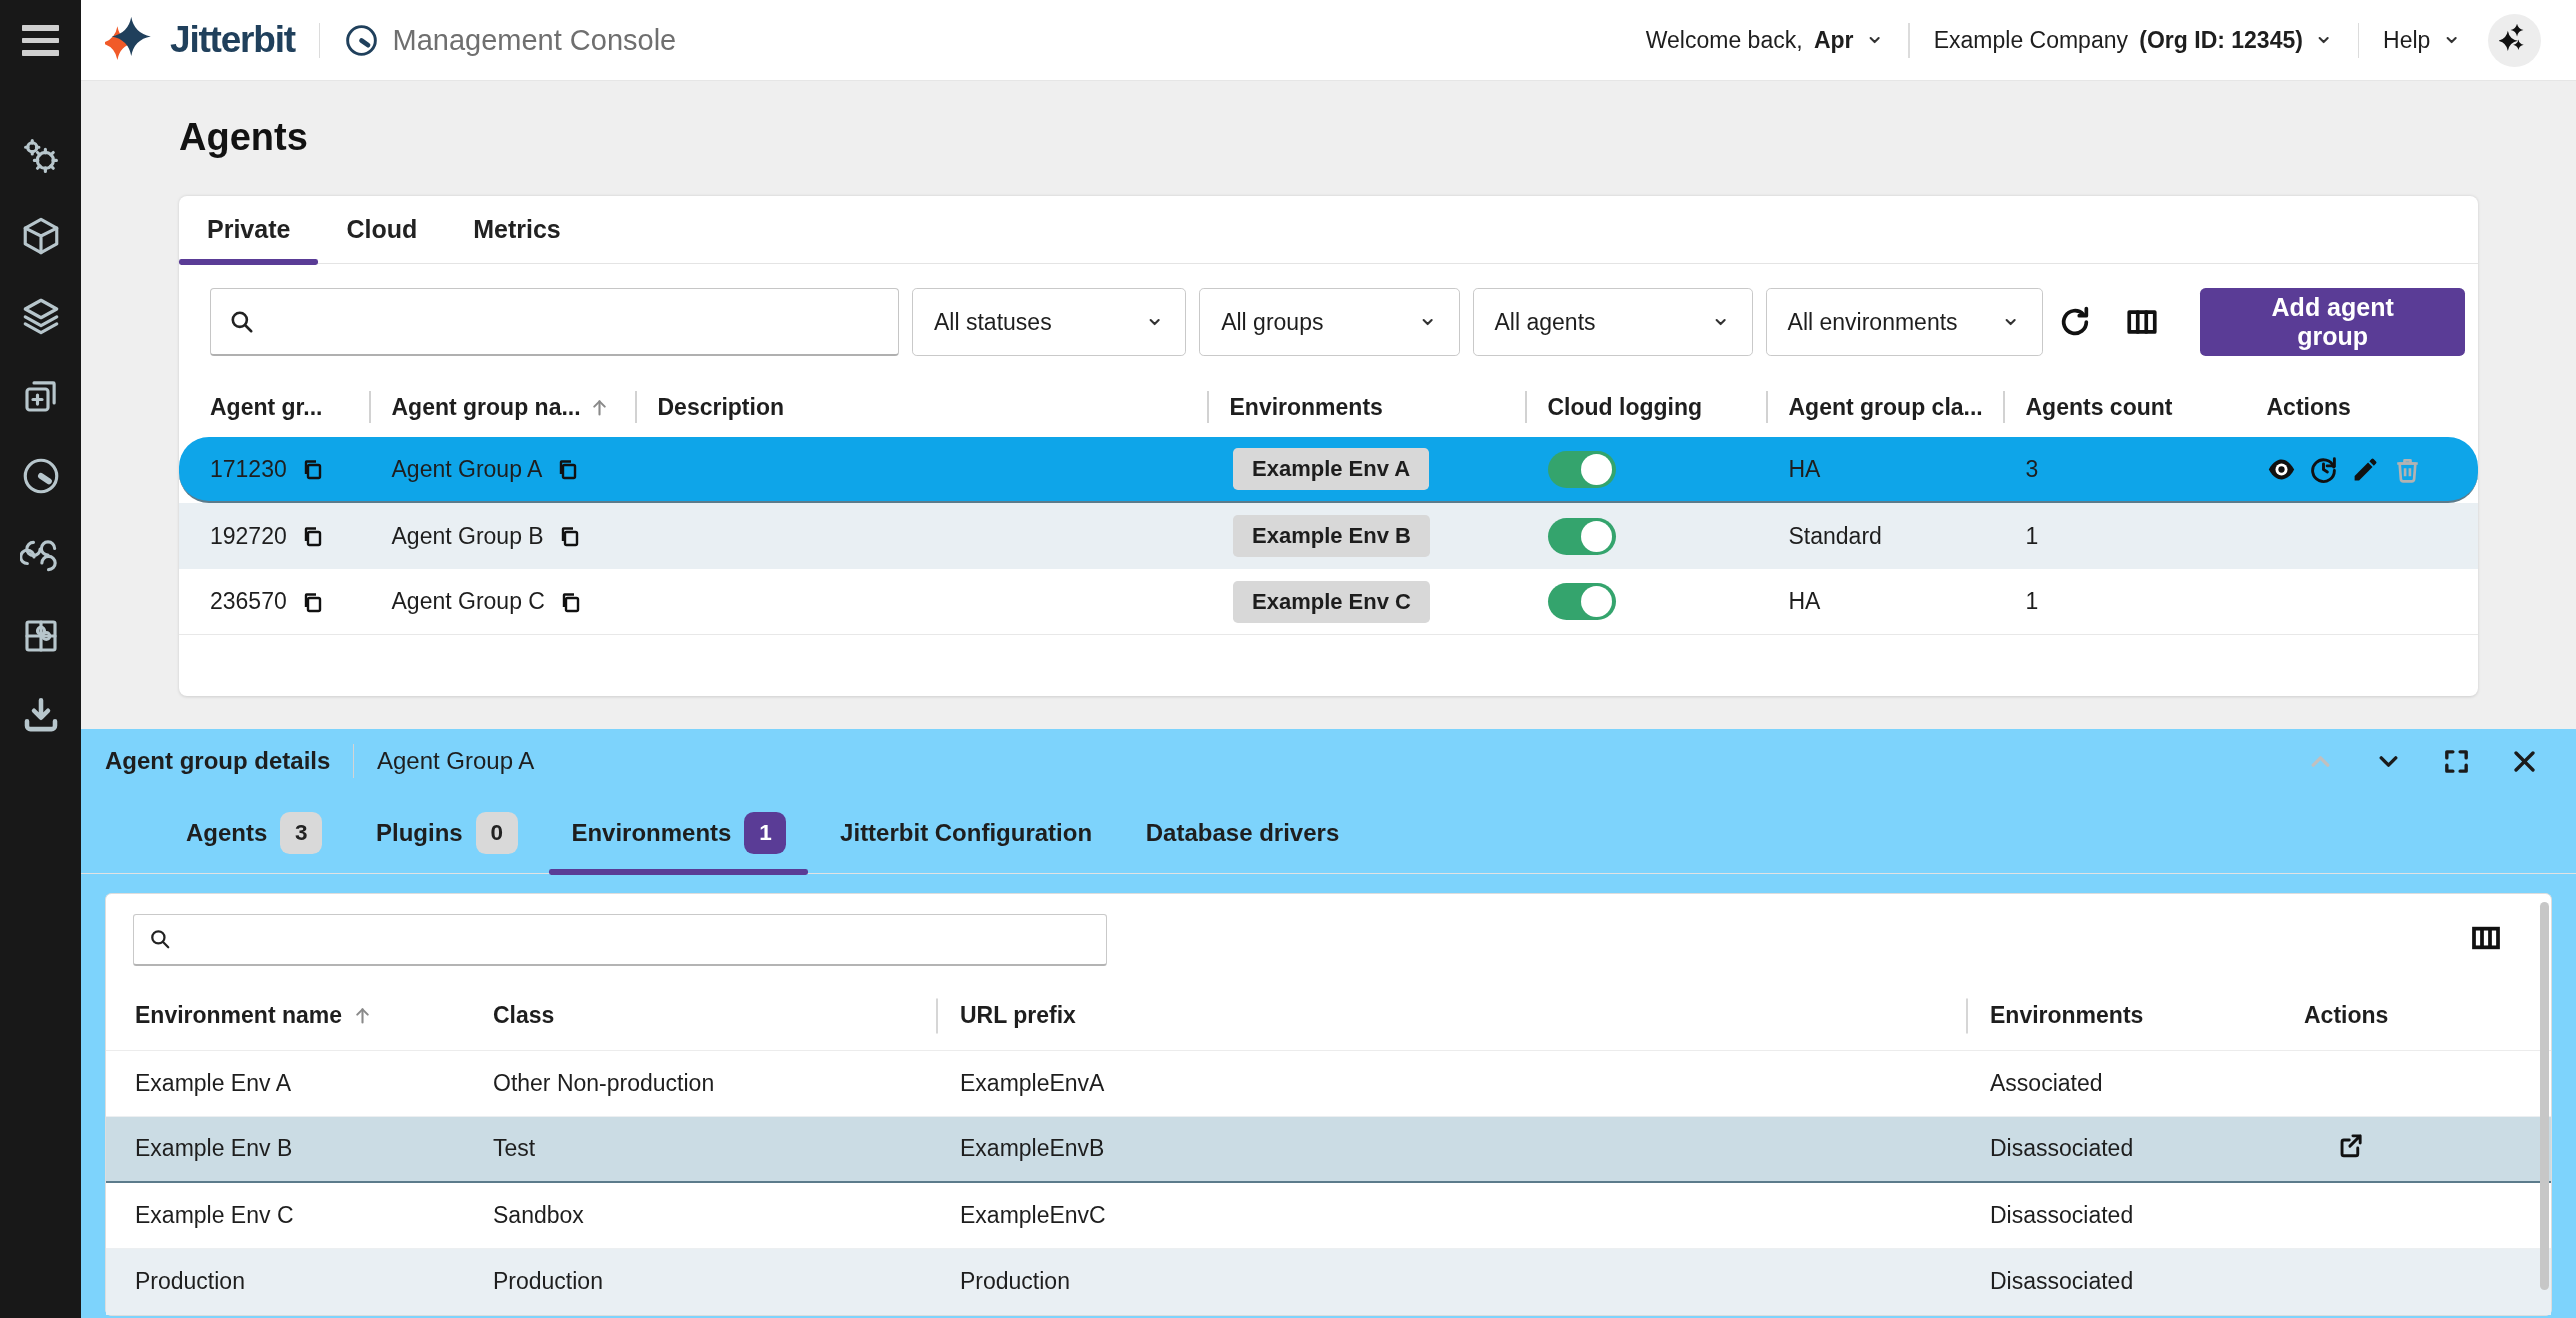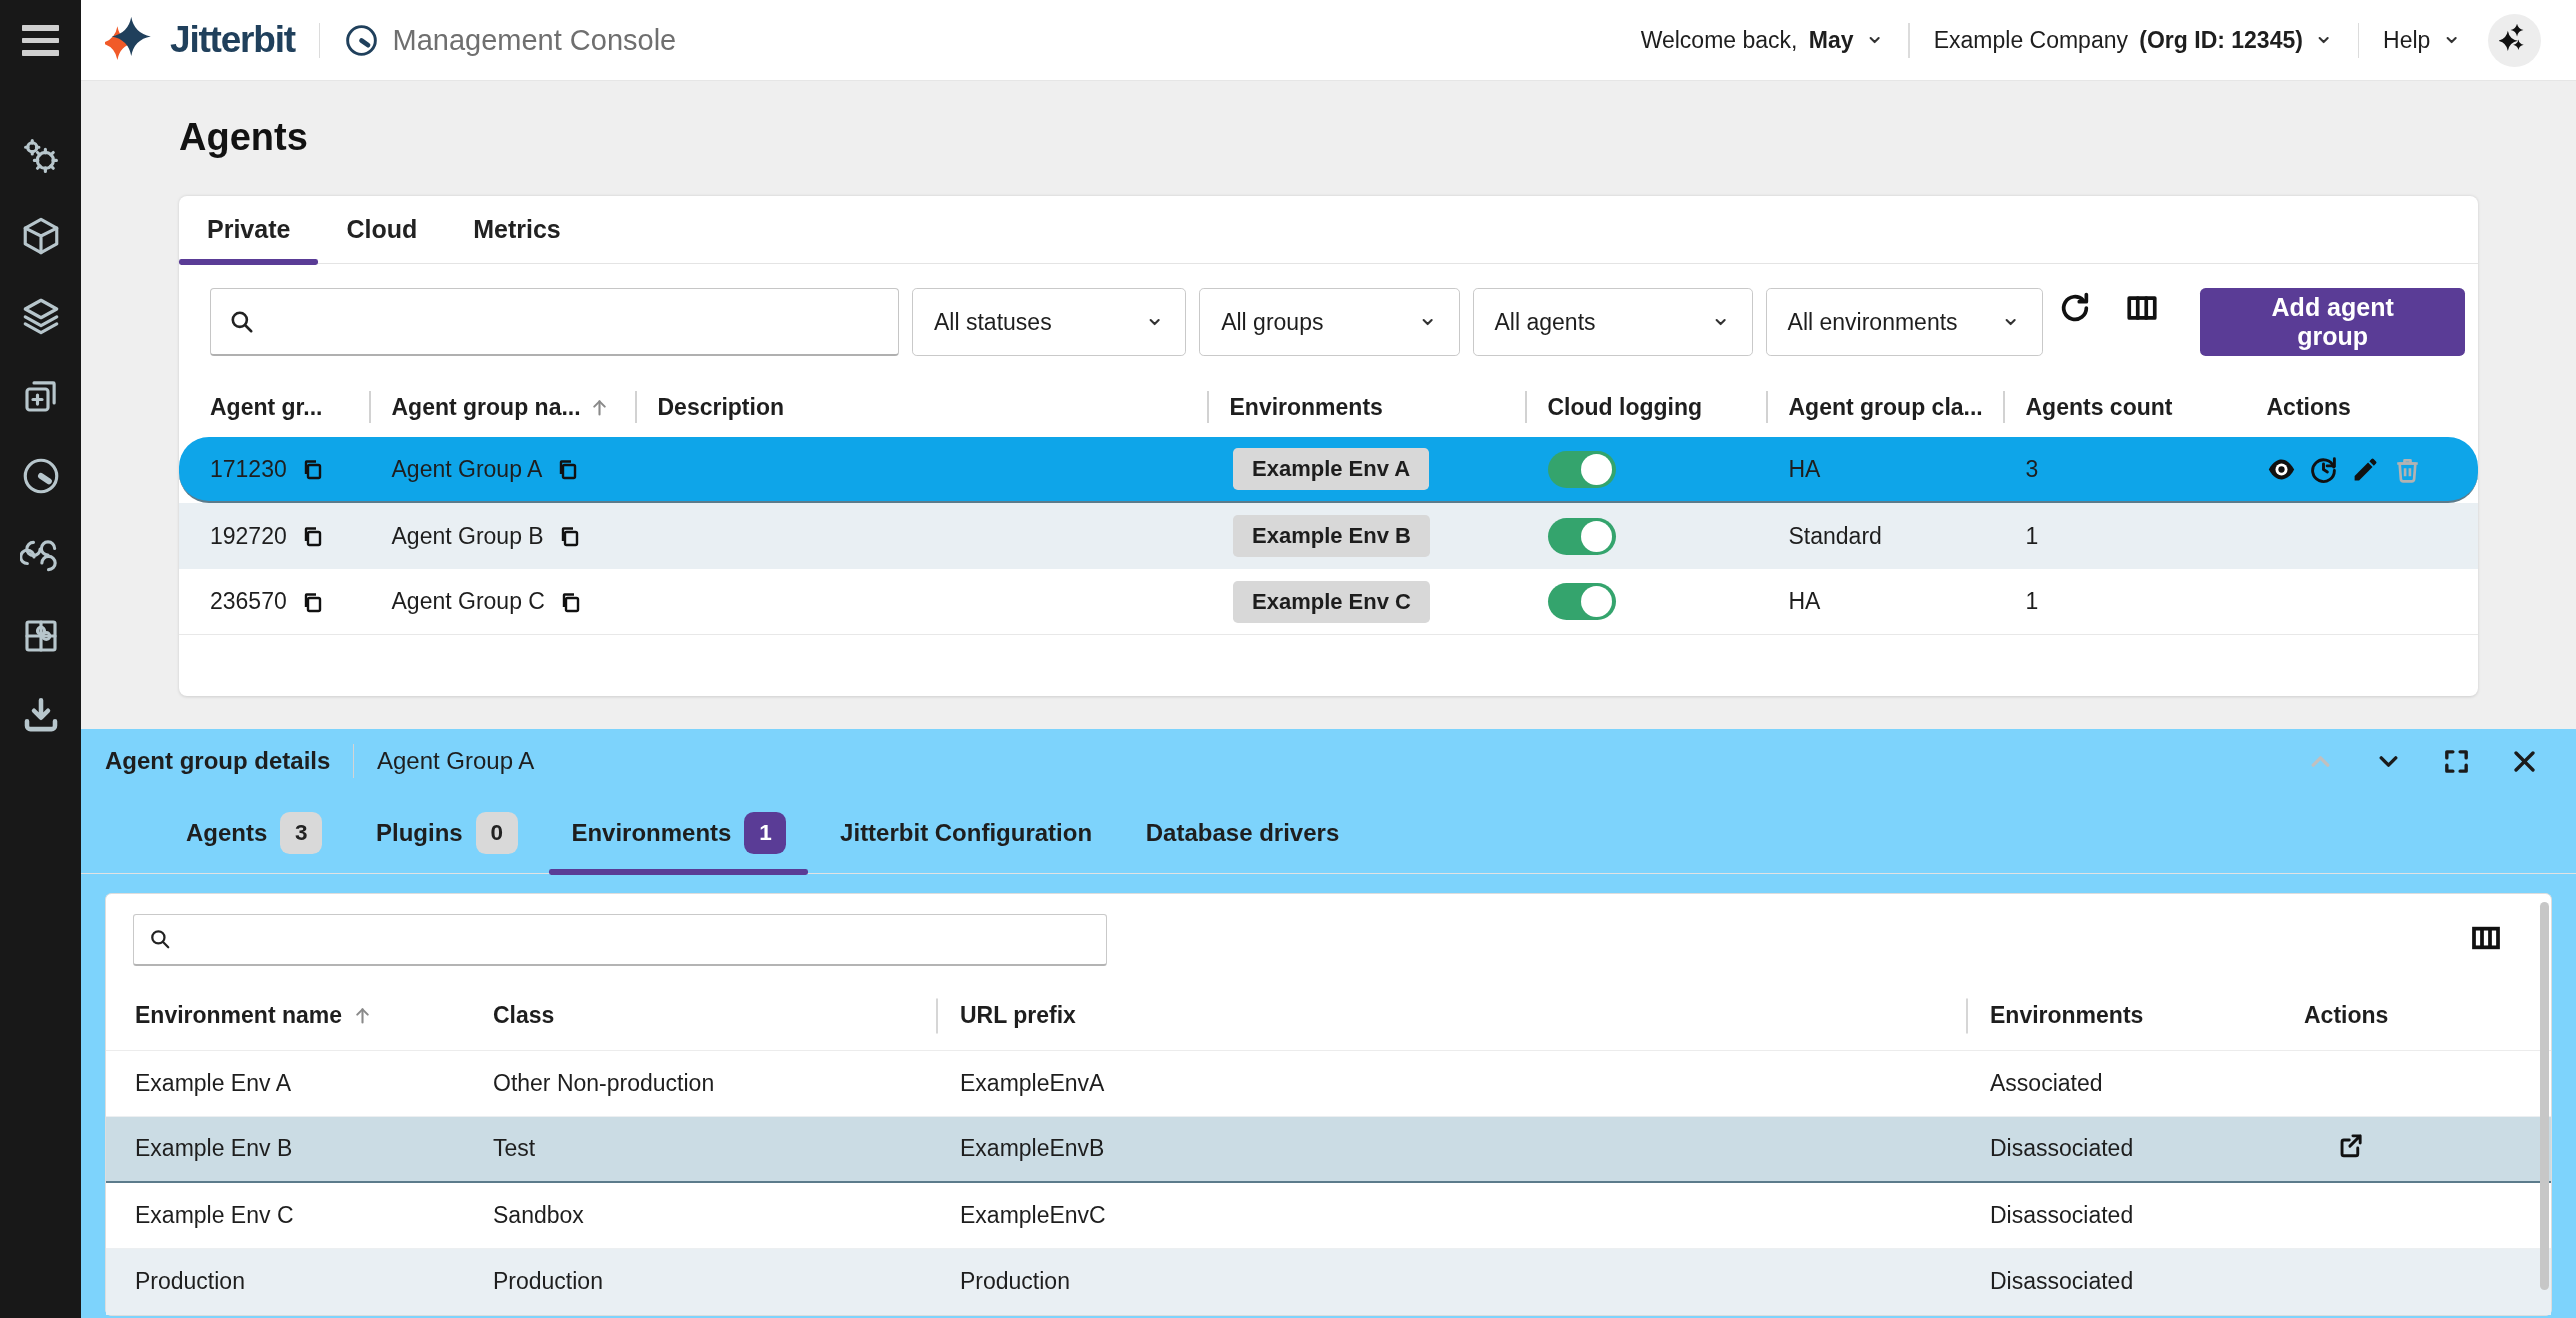--- a/index.html
+++ b/index.html
@@ -34,21 +34,21 @@
 
   
   .content { height:628px; overflow:hidden; padding-left:98px; padding-right:98px; }
   .page-title { margin-top:35px; font-size:38px; font-weight:bold; color:#121212; }
   .card { margin-top:37px; background:#fff; border-radius:8px; box-shadow:0 0.8px 3.2px rgba(0,0,0,.14); width:2299px; }
 
   .tabs { display:flex; border-bottom:1.6px solid #e4e4e4; height:68px; }
   .tab { display:flex; align-items:center; padding:0 28px; font-size:25px; font-weight:bold; color:#222; position:relative; cursor:pointer; }
   .tab.active::after { content:""; position:absolute; left:0; right:0; bottom:-1.6px; height:5.6px; background:var(--purple); border-radius:2.4px; }
 
-  .filters { display:flex; padding:24px 13px 21px 31px; gap:13px; }
+  .filters { display:flex; align-items:center; padding:24px 13px 21px 31px; gap:13px; }
   .searchbox { width:700px; height:68px; border:0.8px solid #c6c6c6; border-bottom:2.4px solid #b0b0b0; border-radius:4px; background:#fff; display:flex; align-items:center; padding:0 17.7px; gap:11.3px; }
   .searchbox svg { width:26px; height:26px; stroke:#222; fill:none; stroke-width:2.4; stroke-linecap:round; }
   .select { height:68px; border:0.8px solid #c9c9c9; border-radius:4.8px; background:#fff; display:flex; align-items:center; justify-content:space-between; padding:0 21px; font-size:23px; cursor:pointer; }
   .sel-statuses{width:278px;} .sel-groups{width:264px;} .sel-agents{width:284px;} .sel-environments{width:281px;}
   .iconbtn { width:39px; height:39px; display:flex; align-items:center; justify-content:center; cursor:pointer; }
   .iconbtn svg { width:34px; height:34px; stroke:#111; fill:none; stroke-width:2.6; stroke-linecap:round; stroke-linejoin:round; }
   .btn-primary { margin-left:26px; height:68px; padding:0 34px; background:var(--purple); color:#fff; font-size:25px; font-weight:bold; border:none; border-radius:5.6px; cursor:pointer; }
 
   
   .thead, .trow { display:grid; grid-template-columns:159px 266px 572px 318px 241px 237px 241px 1fr; align-items:center; padding:0 31px; }
@@ -203,21 +203,21 @@
       <div class="console">
         <svg width="35" height="35" viewBox="0 0 24 24" fill="none" stroke="#20405c" stroke-width="2" stroke-linecap="round">
           <circle cx="12" cy="12" r="9.5"></circle>
           <path d="M12 12 L16.5 15.2" stroke-width="3.2"></path>
         </svg>
         <span class="console-title">Management Console</span>
       </div>
       <div class="top-spacer"></div>
       <div class="menu-item">
         <span>Welcome back,</span>
-        <b>May</b>
+        <b>Apr</b>
         <svg class="chev" viewBox="0 0 24 24">
             <polyline points="7 10 12 15 17 10"></polyline>
           </svg>
       </div>
       <div class="topdiv"></div>
       <div class="menu-item">
         <span>Example Company</span>
         <b>(Org ID: 12345)</b>
         <svg class="chev" viewBox="0 0 24 24">
             <polyline points="7 10 12 15 17 10"></polyline>

